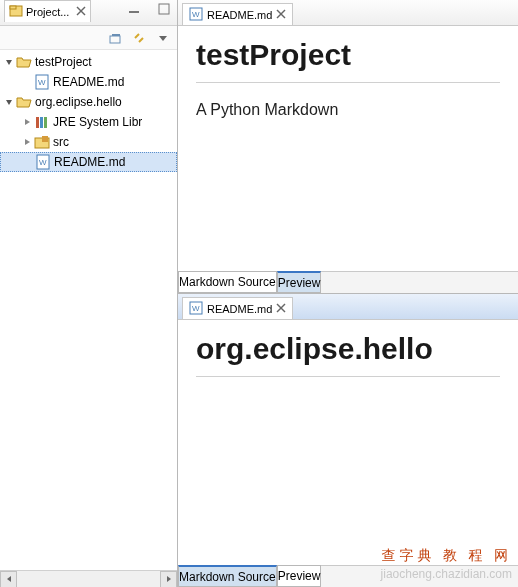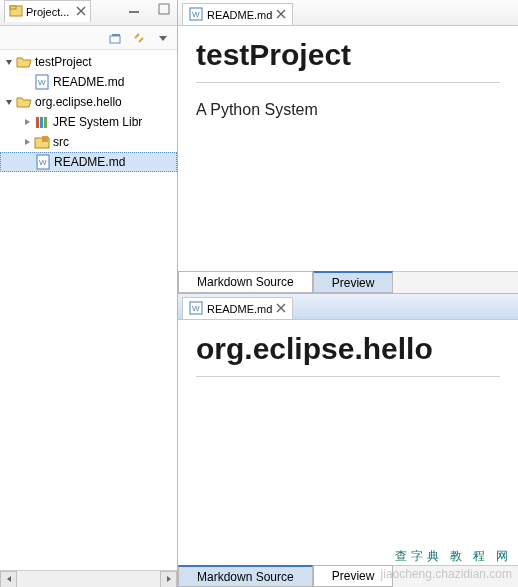--- a/index.html
+++ b/index.html
@@ -188,39 +188,39 @@
       font-size: 16px;
       color: #222;
     }
     .bottom-tabs {
       display: flex;
       height: 22px;
       background: #f4f4f4;
       border-top: 1px solid #c9c9c9;
     }
     .bottom-tab {
-      padding: 2px 18px;
+      padding: 2px 0;
       border: 1px solid #b8b8b8;
       background: #fff;
       font-size: 12px;
       cursor: pointer;
       display: flex;
       align-items: center;
       margin-top: -1px;
     }
     .bottom-tab.active {
       background: #d0e0f0;
       border-top: 2px solid #3a76c4;
     }
     .watermark {
       position: absolute;
       right: 6px;
       bottom: 22px;
-      font-size: 12px;
-      color: #0f766e;
+      font-size: 14px;
+      color: #c2410c;
       font-family: SimSun, serif;
       letter-spacing: 4px;
       pointer-events: none;
     }
     .watermark-sub {
       position: absolute;
       right: 6px;
       bottom: 6px;
       font-size: 12px;
       color: #c8c8c8;
@@ -388,21 +388,21 @@
           <svg width="10" height="10">
               <line x1="1" y1="1" x2="9" y2="9" stroke="#666" stroke-width="1.5"></line>
               <line x1="9" y1="1" x2="1" y2="9" stroke="#666" stroke-width="1.5"></line>
             </svg>
         </span>
       </div>
     </div>
     <div class="editor-body">
       <h1>testProject</h1>
       <hr>
-      <p>A Python System</p>
+      <p>A Python Markdown</p>
     </div>
     <div class="bottom-tabs">
       <div class="bottom-tab">Markdown Source</div>
       <div class="bottom-tab active">Preview</div>
     </div>
   </div>
 
   <div class="editor-area" style="border-bottom:none;">
     <div class="editor-tabs" style="background:linear-gradient(#eaf1fb,#cbdcf2);">
       <div class="editor-tab">

